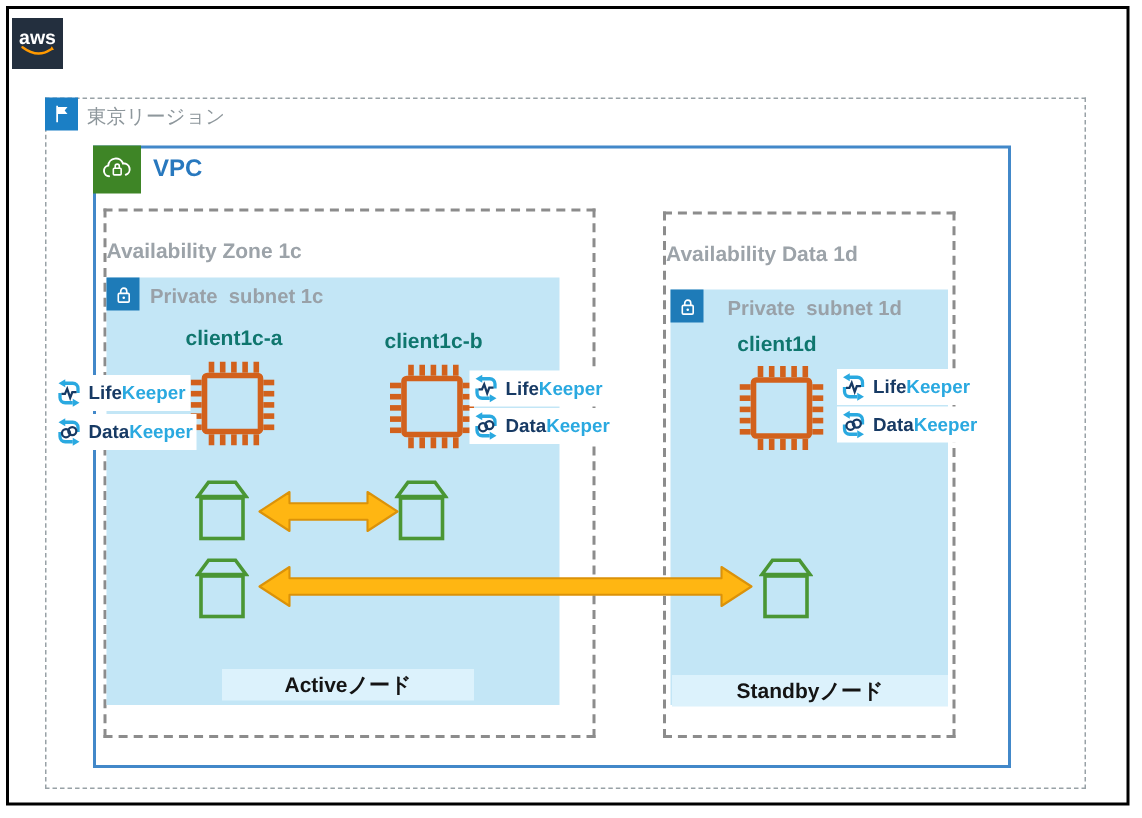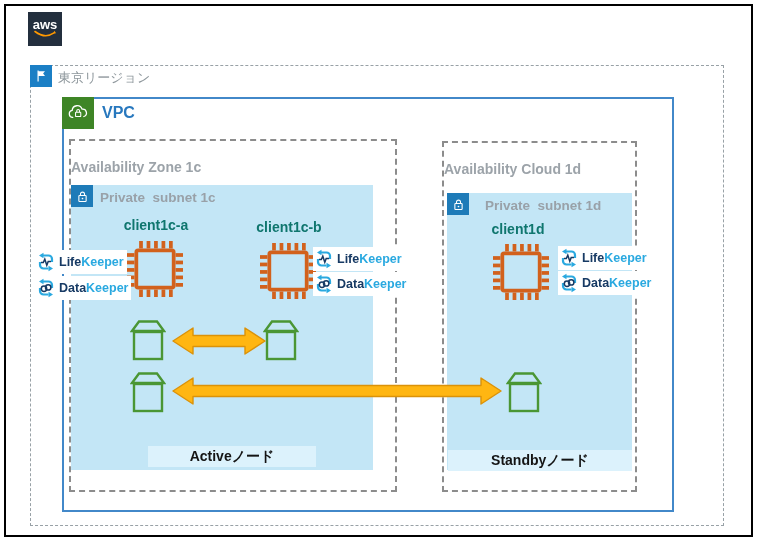--- a/index.html
+++ b/index.html
@@ -4,21 +4,21 @@
 <style>
   html,body{margin:0;padding:0;background:#fff;}
   .canvas{
     position:relative;width:761px;height:545px;background:#fff;
     font-family:"Liberation Sans","DejaVu Sans",sans-serif;
     overflow:hidden;
   }
   .abs{position:absolute;}
   .black-frame{left:4px;top:4px;width:745px;height:529px;border:2px solid #000;}
   .aws-logo{left:8px;top:12px;width:34px;height:34px;background:#232F3E;color:#fff;
-    display:flex;flex-direction:column;align-items:center;justify-content:center;margin-left:20px;}
+    display:flex;flex-direction:column;align-items:center;justify-content:center;}
   .aws-logo .aws-word{font-size:13px;font-weight:bold;line-height:11px;letter-spacing:0;}
   .aws-title{left:50px;top:18px;font-size:17px;font-weight:bold;color:#0c0c0c;}
   .region-box{left:30px;top:65px;width:692px;height:459px;border:1px dashed #98A1A6;}
   .region-icon{left:30px;top:65px;width:22px;height:22px;background:#1B7FC5;
     display:flex;align-items:center;justify-content:center;}
   .region-label{left:58px;top:69px;font-size:13px;color:#8E979C;}
   .vpc-box{left:62px;top:97px;width:608px;height:411px;border:2px solid #4288C9;}
   .vpc-icon{left:62px;top:97px;width:32px;height:32px;background:#3E8526;
     display:flex;align-items:center;justify-content:center;}
   .vpc-label{left:102px;top:104px;font-size:16px;font-weight:bold;color:#2878BE;}
@@ -99,21 +99,21 @@
       <rect x="13" y="15" width="6.4" height="5.4" rx="0.8" fill="none" stroke="#fff" stroke-width="1.3"></rect>
       <path d="M14.5 15 v-1.7 a1.7 1.7 0 0 1 3.4 0 V15" fill="none" stroke="#fff" stroke-width="1.3"></path>
     </svg>
   </div>
   <div class="abs vpc-label">VPC</div>
 
   <div class="abs az az-1c">
     <div class="az-label">Availability Zone 1c</div>
   </div>
   <div class="abs az az-1d">
-    <div class="az-label">Availability Cloud 1d</div>
+    <div class="az-label">Availability Data 1d</div>
   </div>
 
   <div class="abs subnet subnet-1c"></div>
   <div class="abs subnet subnet-1d"></div>
 
   <div class="abs lock-icon lock-1c">
     <svg width="17" height="17" viewBox="0 0 22 22">
       <rect x="6.3" y="9.8" width="9.4" height="7.6" rx="1" fill="none" stroke="#fff" stroke-width="1.4"></rect>
       <path d="M8.4 9.8 V7.9 a2.6 2.6 0 0 1 5.2 0 v1.9" fill="none" stroke="#fff" stroke-width="1.4"></path>
       <circle cx="11" cy="13.6" r="1.1" fill="#fff"></circle>

